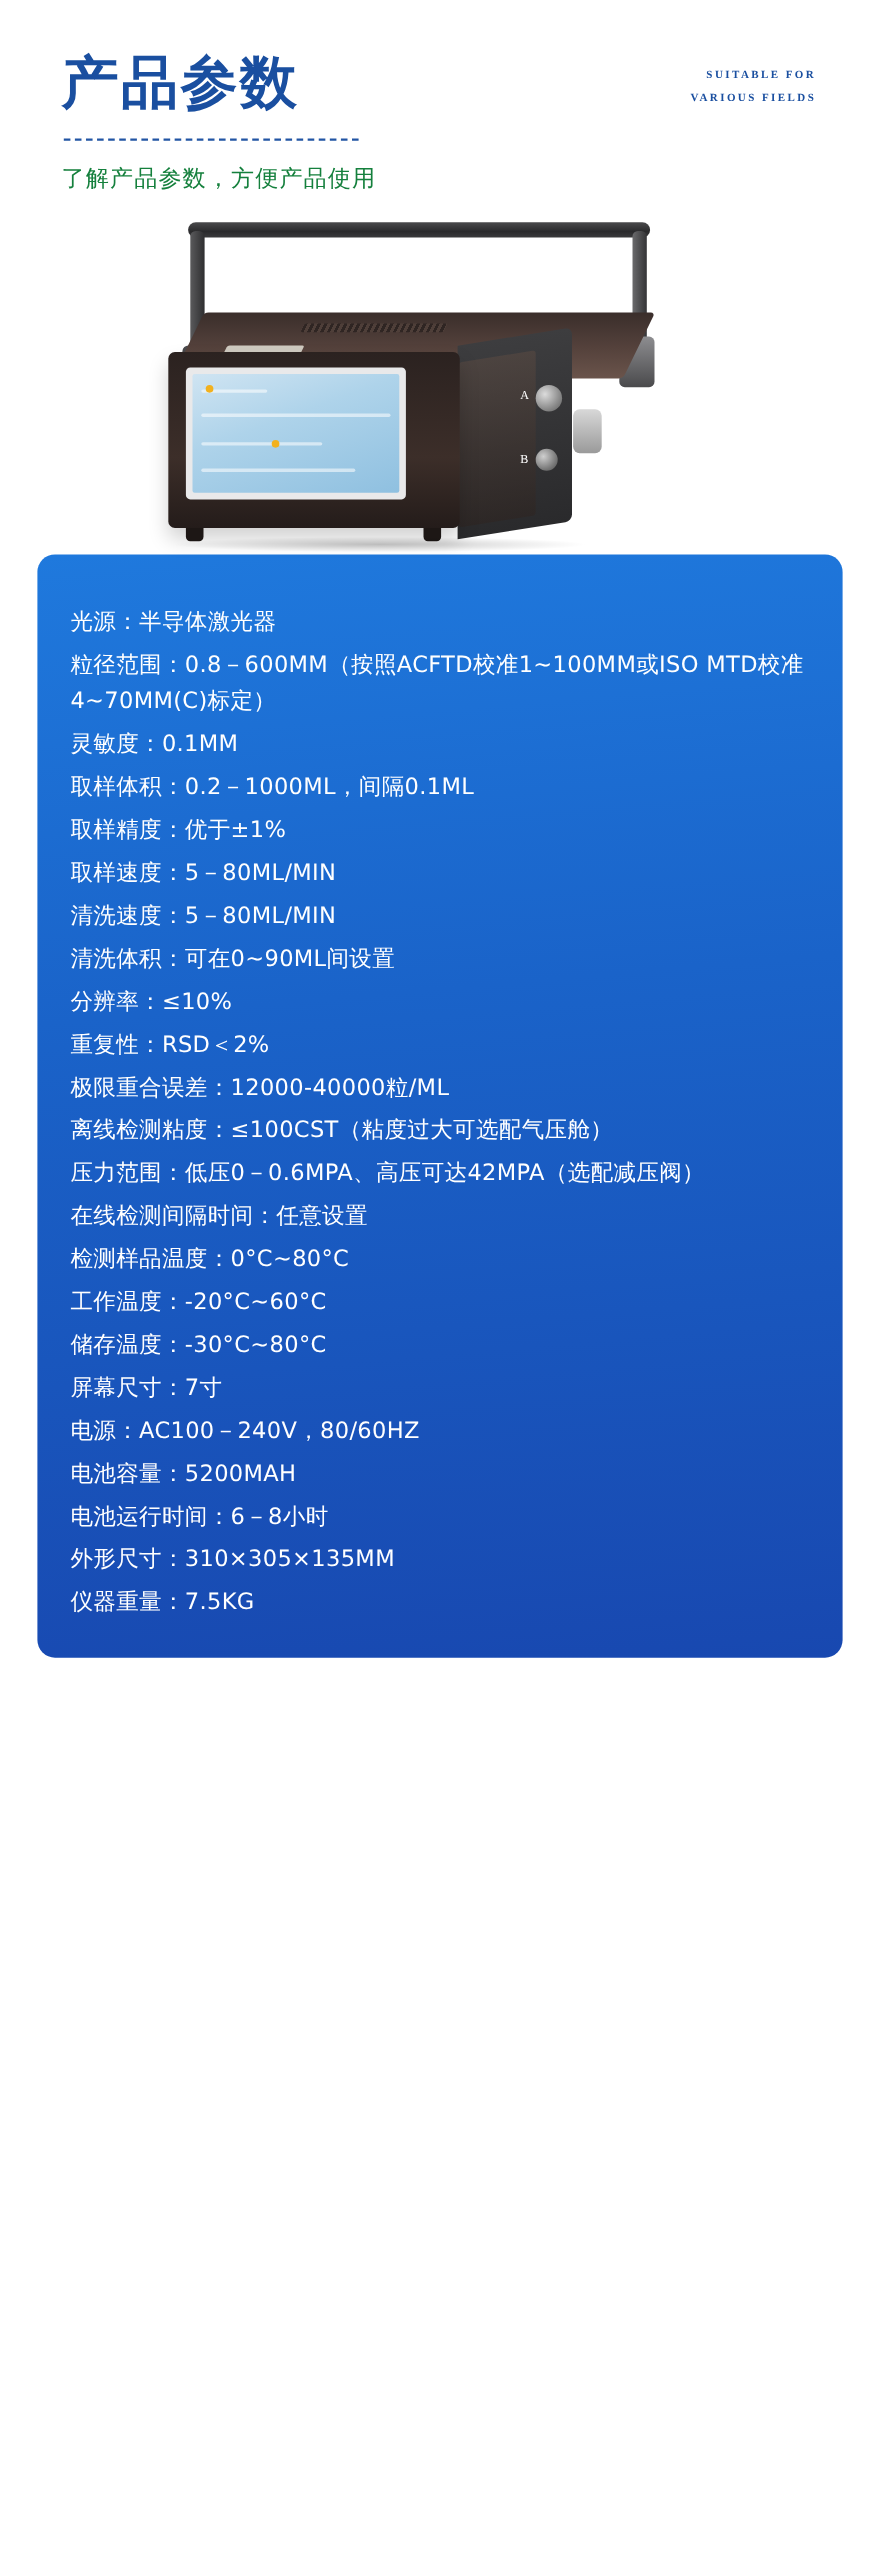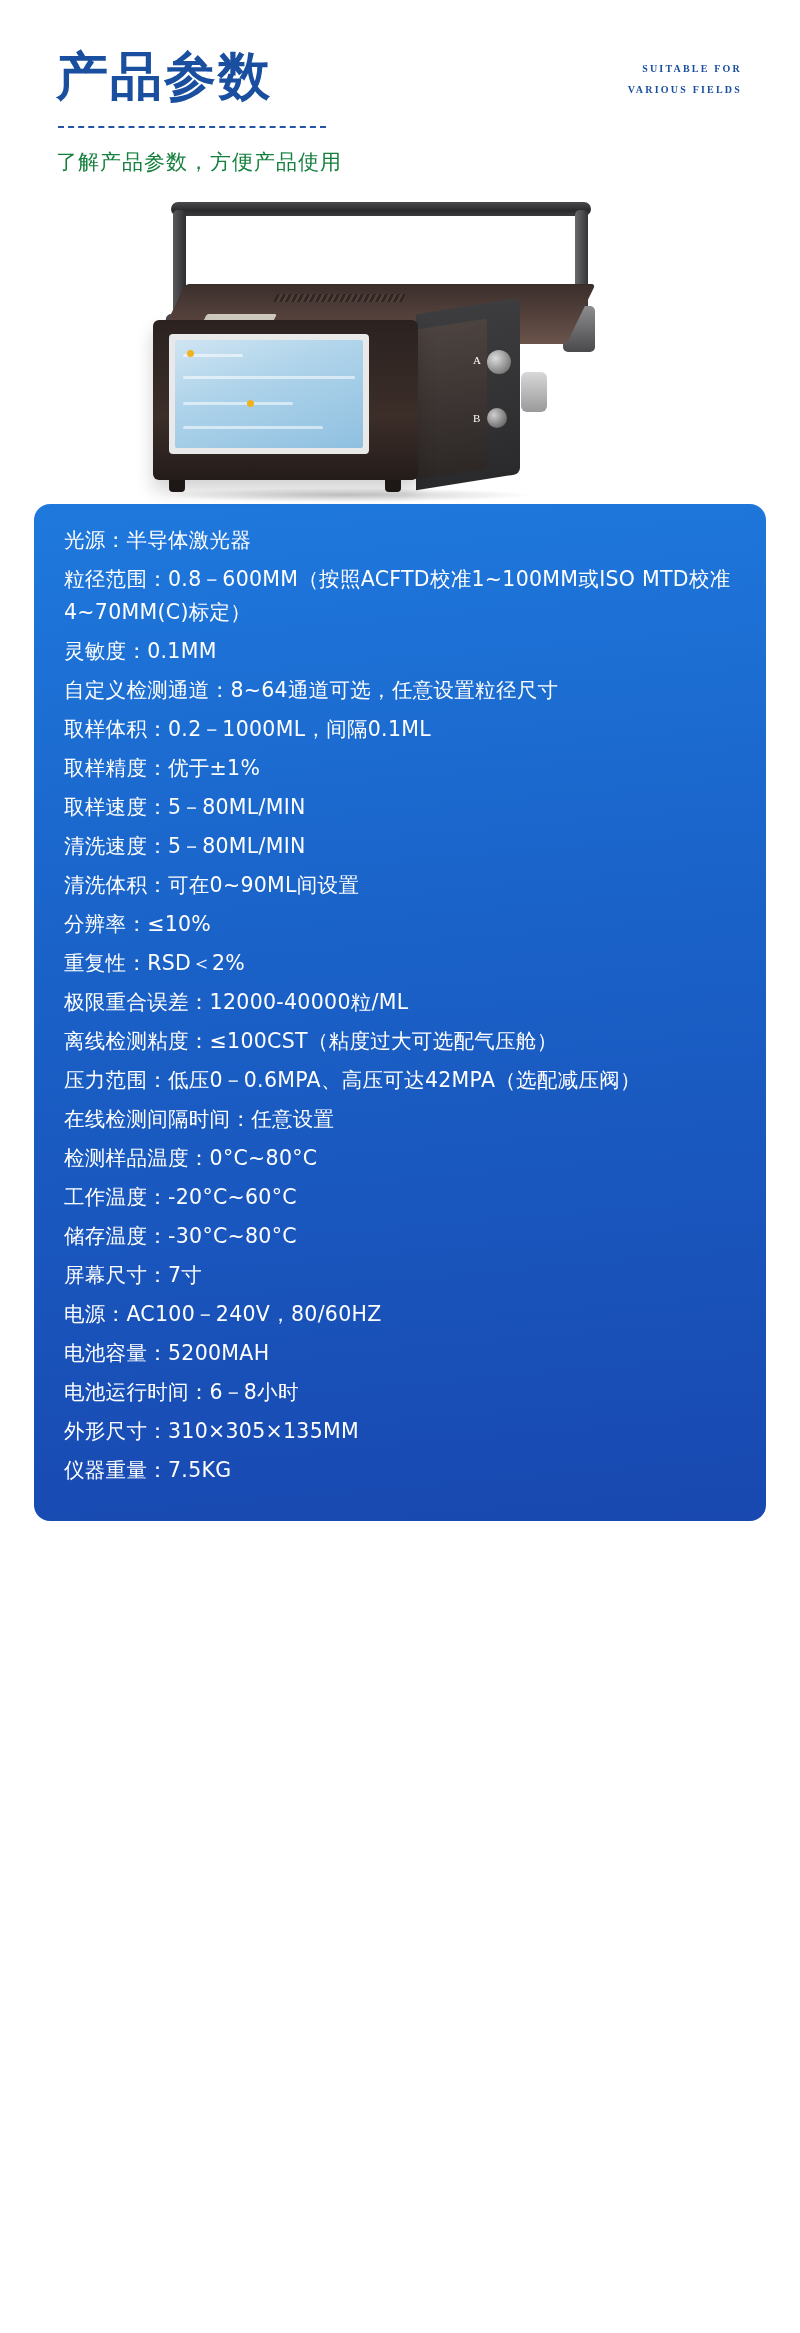--- a/index.html
+++ b/index.html
@@ -277,21 +277,21 @@
     width: 380px;
     height: 14px;
     background: radial-gradient(ellipse at center, rgba(0,0,0,.22), rgba(0,0,0,0) 70%);
   }
 
   
   .spec-panel {
     margin: 4px 34px 0 34px;
     background: linear-gradient(175deg,#1f79dd 0%, #1a63c9 40%, #1848b0 100%);
     border-radius: 16px;
-    padding: 20px 30px 34px 30px;
+    padding: 45px 30px 34px 30px;
     box-sizing: border-box;
     color: #ffffff;
   }
   .spec-list {
     list-style: none;
     margin: 0;
     padding: 0;
   }
   .spec-item {
     font-size: 20.5px;
@@ -355,21 +355,20 @@
       <div class="foot" style="left:250px;"></div>
       <div class="shadow"></div>
     </div>
   </div>
 
   <div class="spec-panel">
     <ul class="spec-list">
       <li class="spec-item">光源：半导体激光器</li>
       <li class="spec-item">粒径范围：0.8－600MM（按照ACFTD校准1~100MM或ISO MTD校准4~70MM(C)标定）</li>
       <li class="spec-item">灵敏度：0.1MM</li>
-      <li class="spec-item">自定义检测通道：8~64通道可选，任意设置粒径尺寸</li>
       <li class="spec-item">取样体积：0.2－1000ML，间隔0.1ML</li>
       <li class="spec-item">取样精度：优于±1%</li>
       <li class="spec-item">取样速度：5－80ML/MIN</li>
       <li class="spec-item">清洗速度：5－80ML/MIN</li>
       <li class="spec-item">清洗体积：可在0~90ML间设置</li>
       <li class="spec-item">分辨率：≤10%</li>
       <li class="spec-item">重复性：RSD＜2%</li>
       <li class="spec-item">极限重合误差：12000-40000粒/ML</li>
       <li class="spec-item">离线检测粘度：≤100CST（粘度过大可选配气压舱）</li>
       <li class="spec-item">压力范围：低压0－0.6MPA、高压可达42MPA（选配减压阀）</li>

